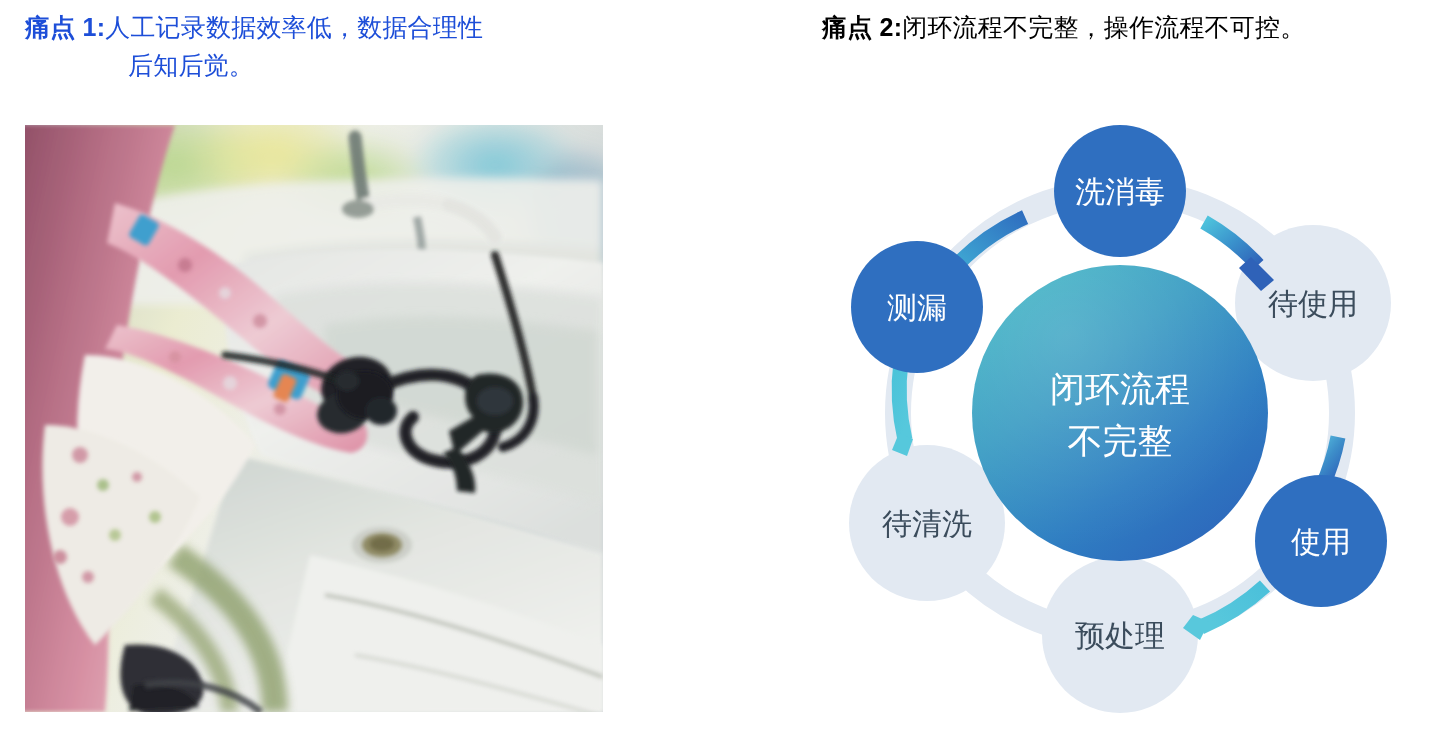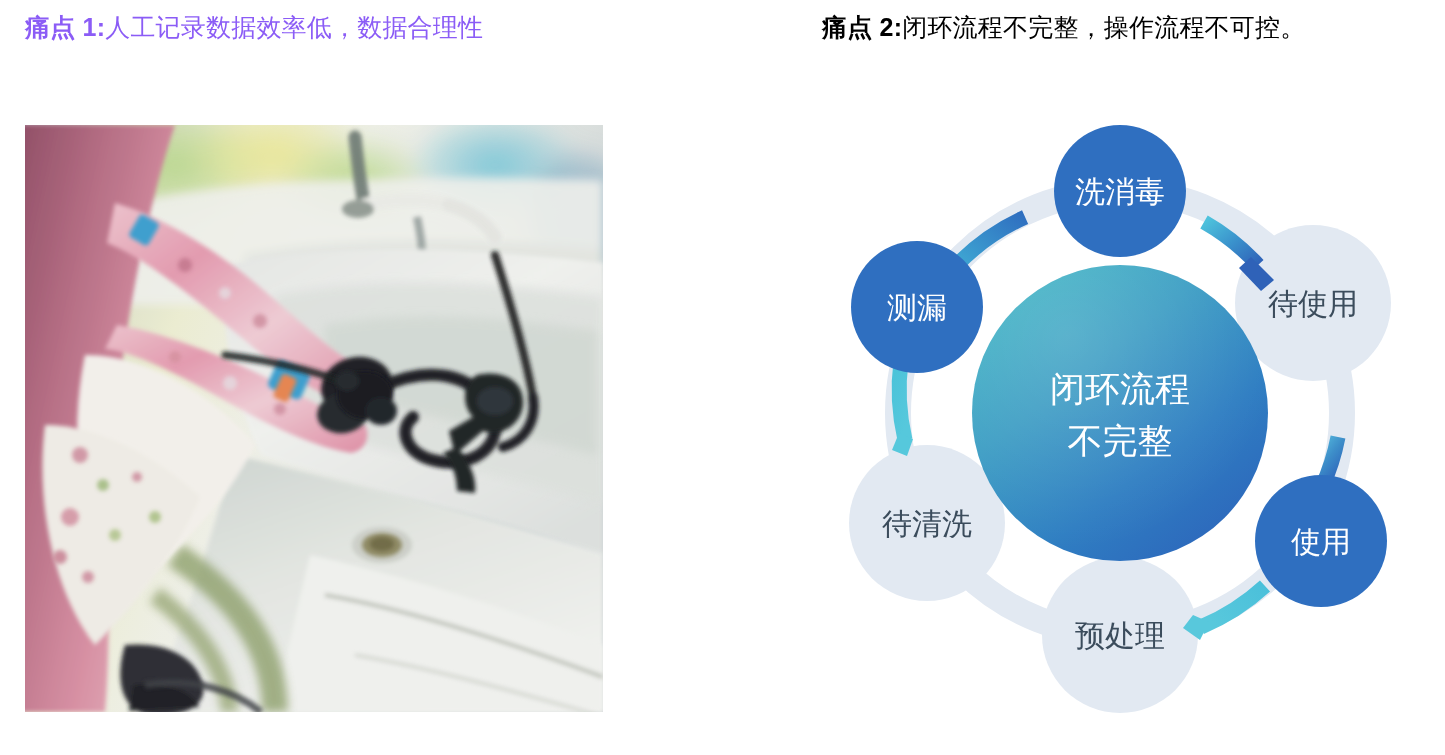--- a/index.html
+++ b/index.html
@@ -13,21 +13,21 @@
     overflow: hidden;
   }
 
   
   #pain1-header {
     position: absolute;
     left: 25px; top: 8px;
     width: 600px;
     font-size: 25px;
     line-height: 38px;
-    color: #8b5cf6;
+    color: #1d4ed8;
     letter-spacing: 0.2px;
   }
   #pain1-header .lbl {
     font-weight: bold;
   }
   #pain1-header .body {
     font-weight: normal;
   }
   #pain1-header .line2 {
     display: block;
@@ -73,21 +73,21 @@
   .center-label {
     font-family: "Liberation Sans", "DejaVu Sans", sans-serif;
     font-size: 35px;
     fill: #ffffff;
   }
 </style>
 </head>
 <body>
 
 <div id="pain1-header">
-  <span class="lbl">痛点 1:</span><span class="body">人工记录数据效率低，数据合理性</span>
+  <span class="lbl">痛点 1:</span><span class="body">人工记录数据效率低，数据合理性</span><span class="line2 body">后知后觉。</span>
 </div>
 
 <div id="pain1-photo">
   <svg width="578" height="587" viewBox="0 0 578 587" xmlns="http://www.w3.org/2000/svg" aria-hidden="true">
     <defs>
       <linearGradient id="wallG" x1="0" y1="0" x2="1" y2="0.4">
         <stop offset="0" stop-color="#b9a0b0"></stop>
         <stop offset="0.18" stop-color="#d8dfc5"></stop>
         <stop offset="0.34" stop-color="#eff0d4"></stop>
         <stop offset="0.52" stop-color="#f2f3ea"></stop>

